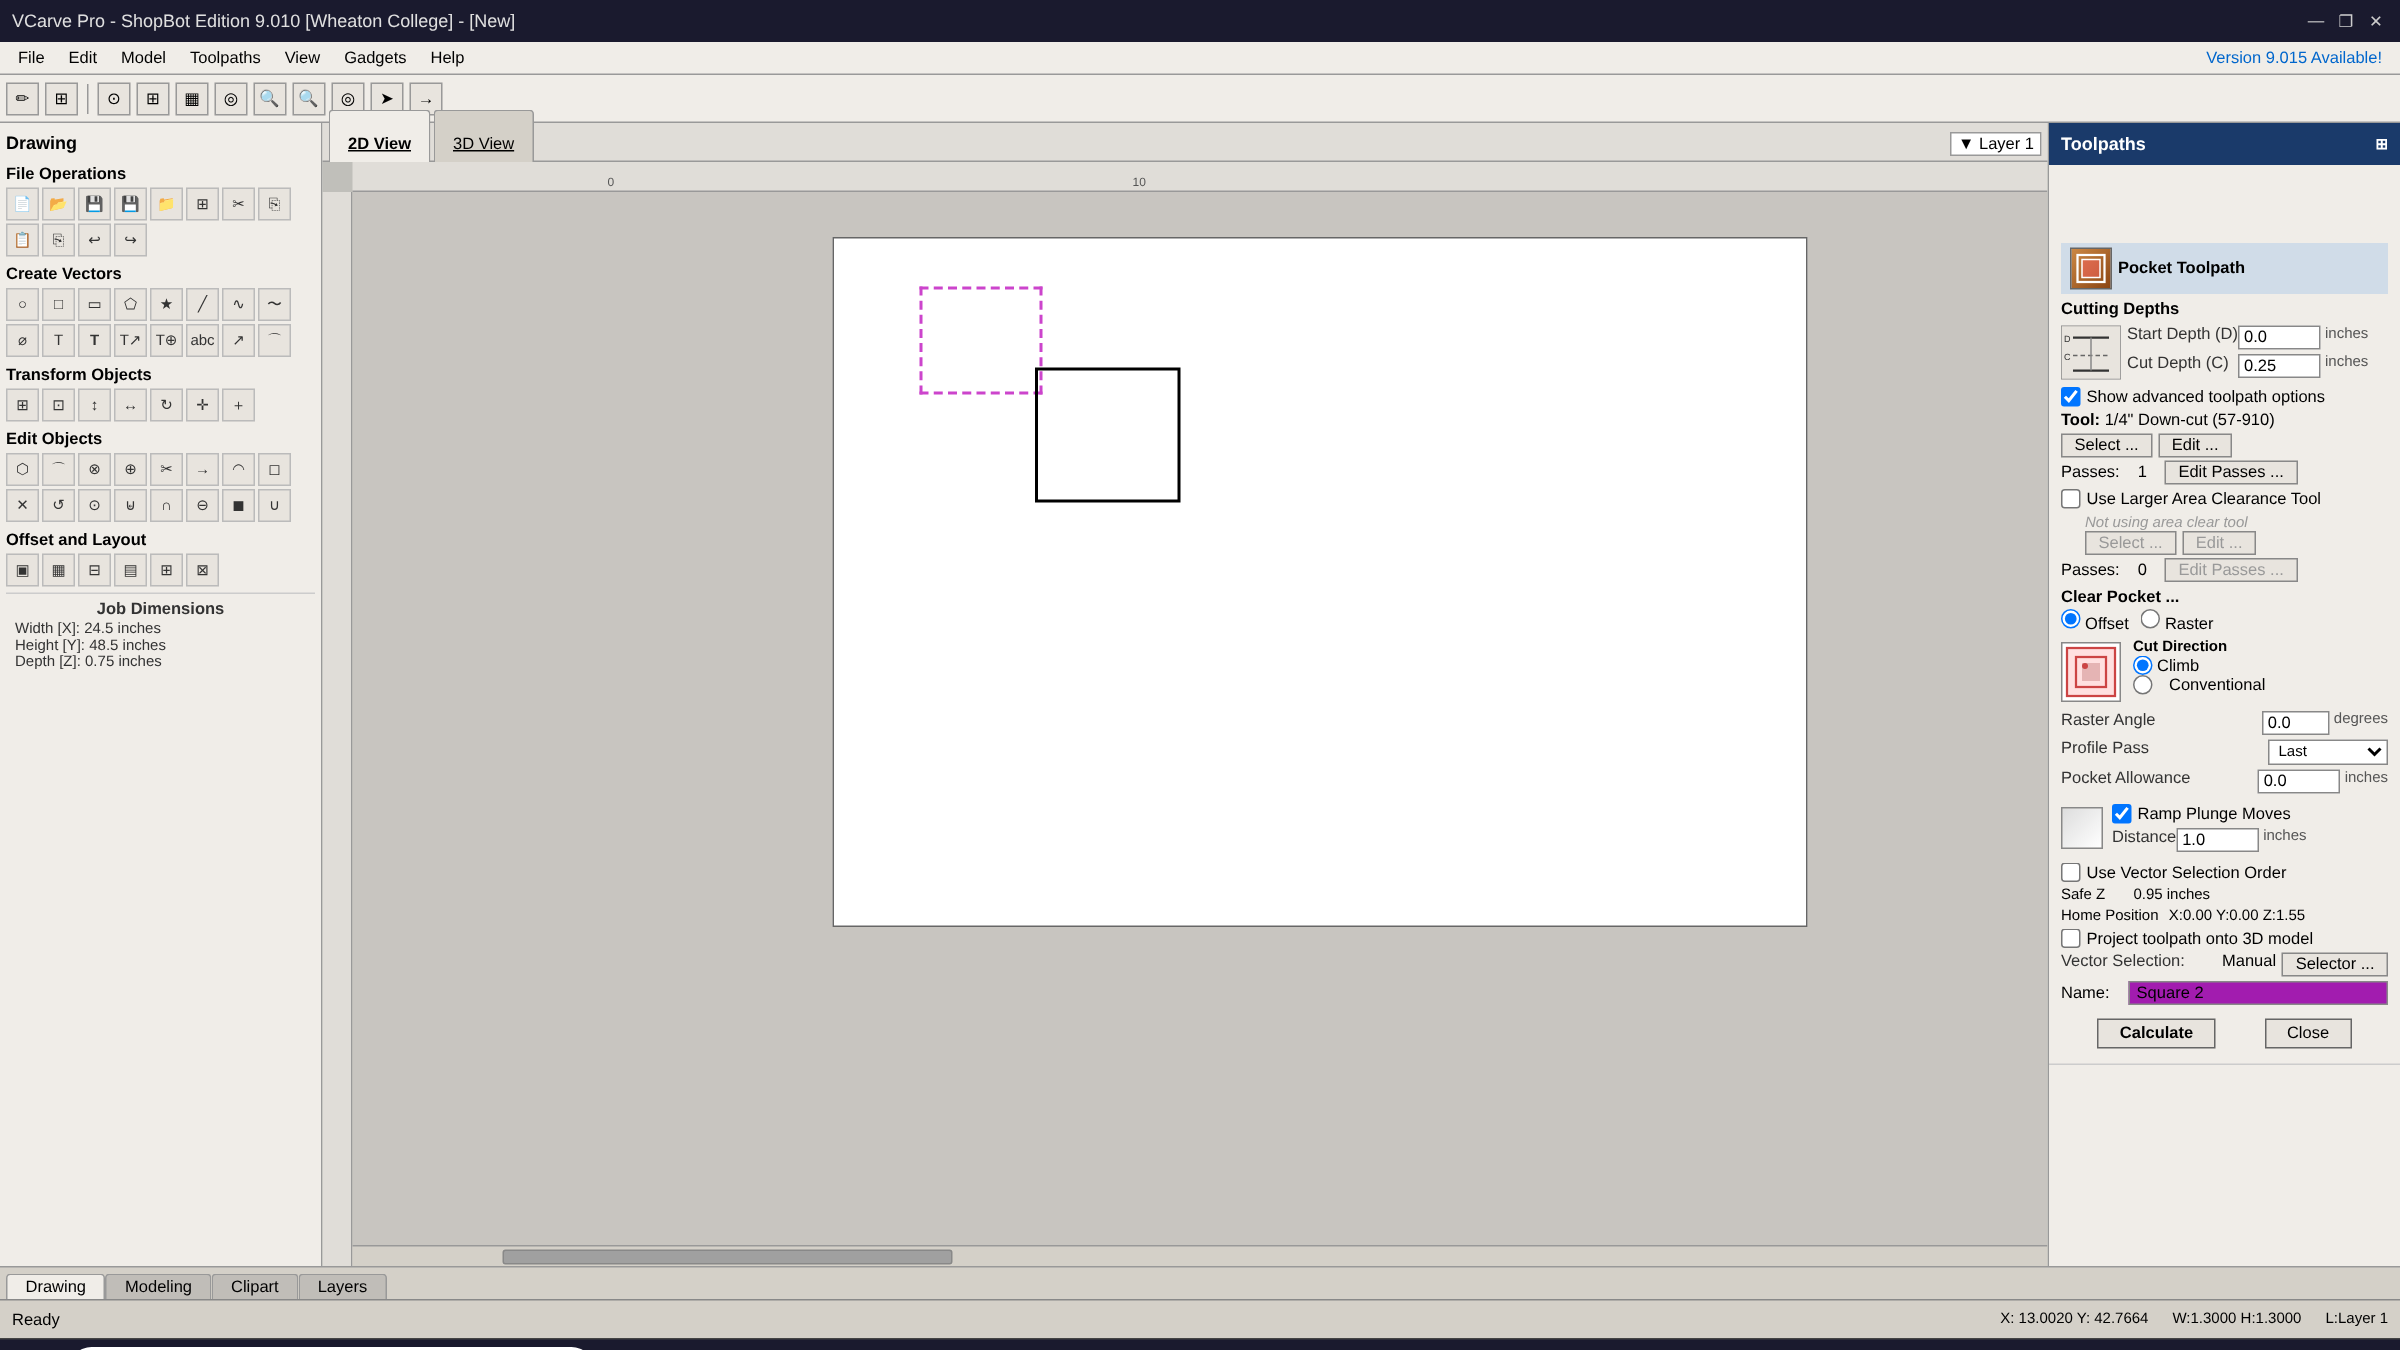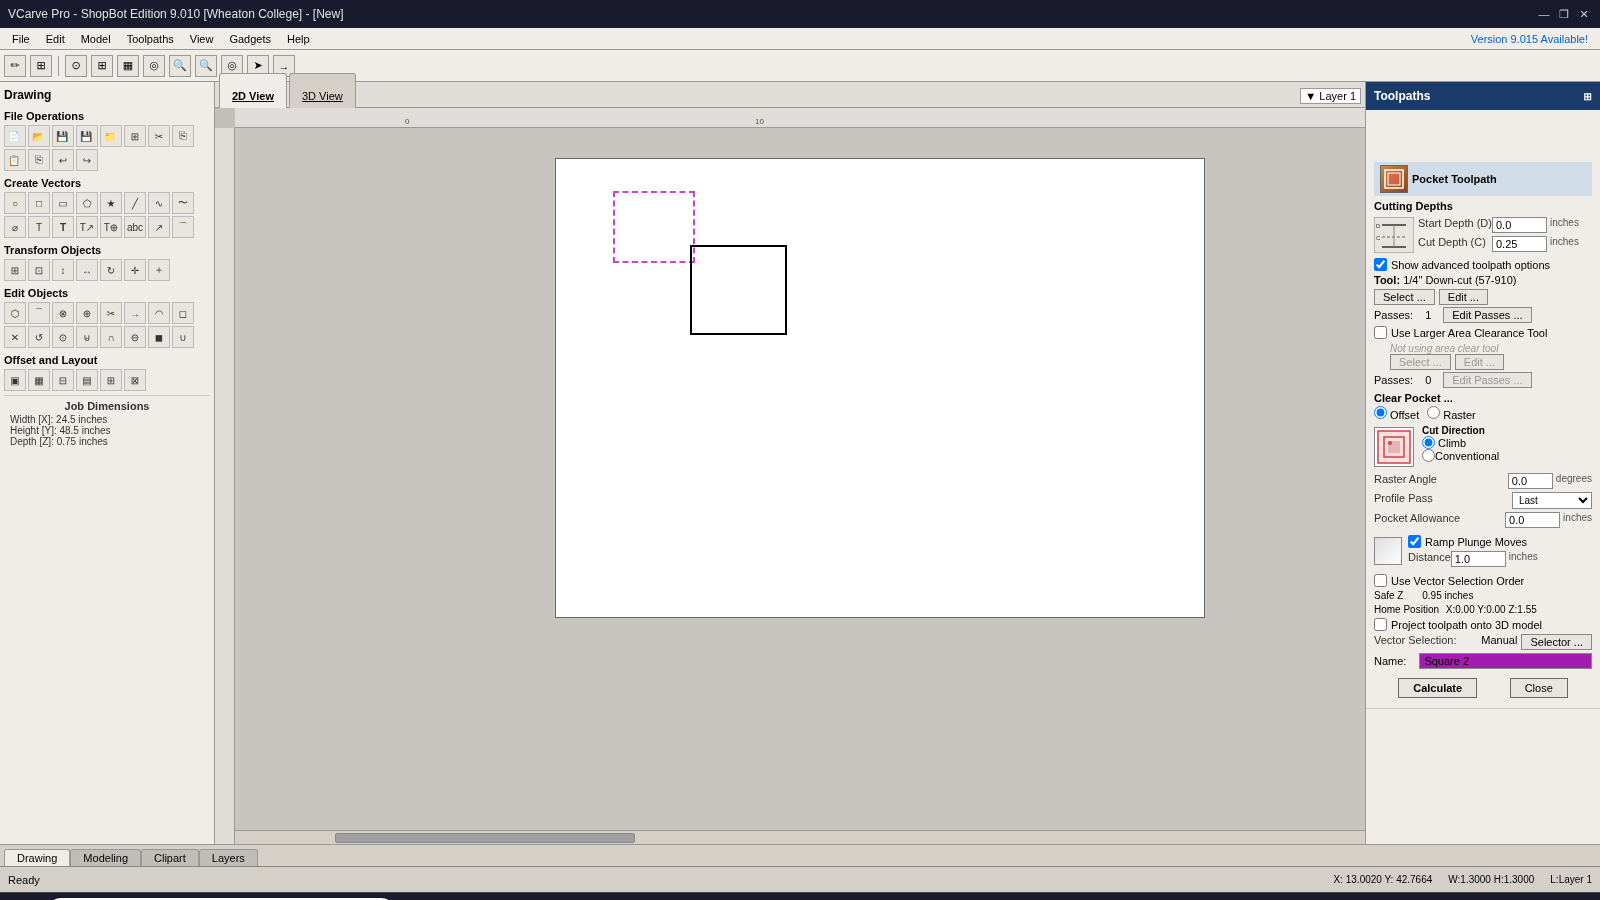--- a/index.html
+++ b/index.html
@@ -604,21 +604,21 @@
             <path d="M12 12 L24 12 L24 24 L12 24 Z" fill="#cc8888" opacity="0.5"></path>
             <circle cx="14" cy="14" r="2" fill="#cc4444"></circle>
           </svg>
         </div>
         <div>
           <div style="font-size:10px;font-weight:bold;">Cut Direction</div>
           <label style="display:flex;align-items:flex-end;gap:3px;font-size:11px;">
             <input type="radio" name="cut_dir" checked="" style="">
             <span>Climb</span>
           </label>
-          <label style="display:flex;align-items:center;gap:0;font-size:11px;">
+          <label style="display:flex;align-items:center;gap:11px;font-size:11px;">
             <input type="radio" name="cut_dir" style="">
             <span>Conventional</span>
           </label>
         </div>
       </div>
 
       <div class="tp-row">
         <span class="tp-label">Raster Angle</span>
         <input class="tp-input" type="text" style="width: 45px;" value="0.0">
         <span class="tp-unit">degrees</span>

